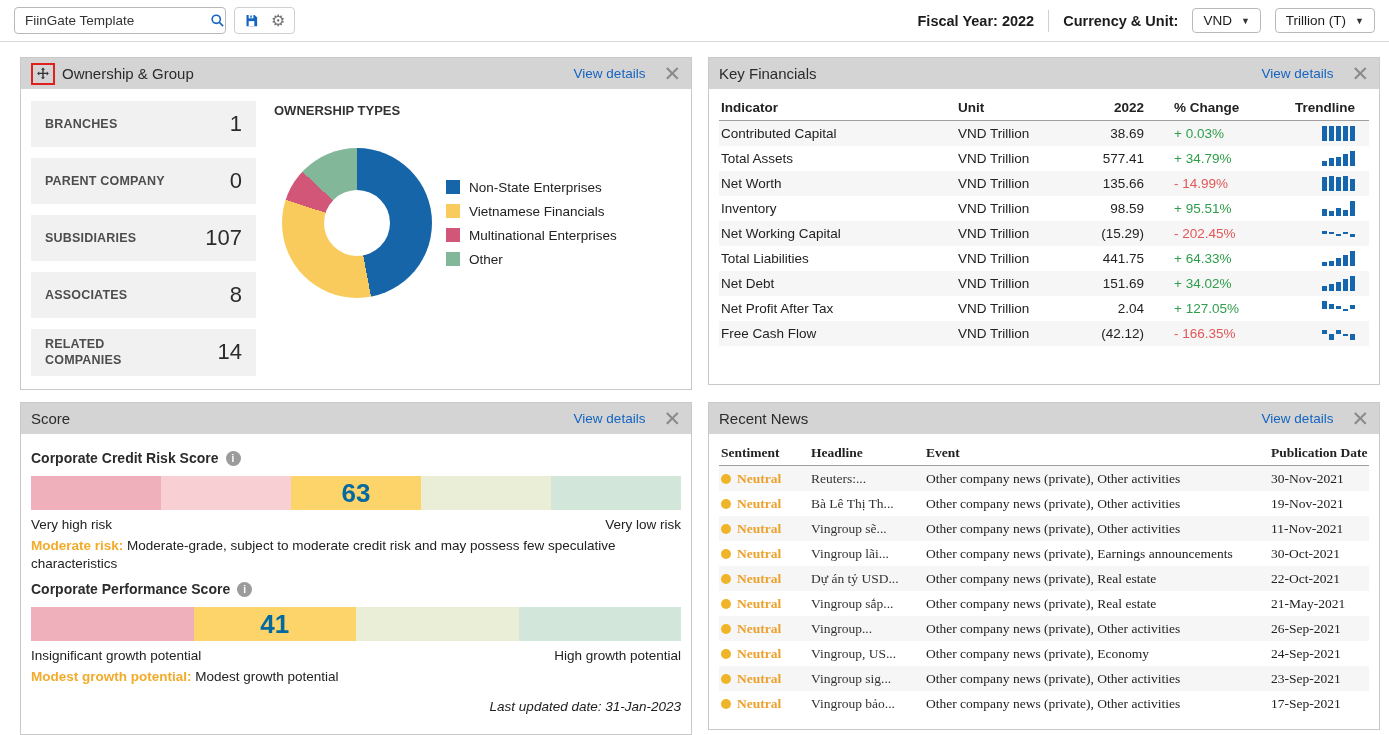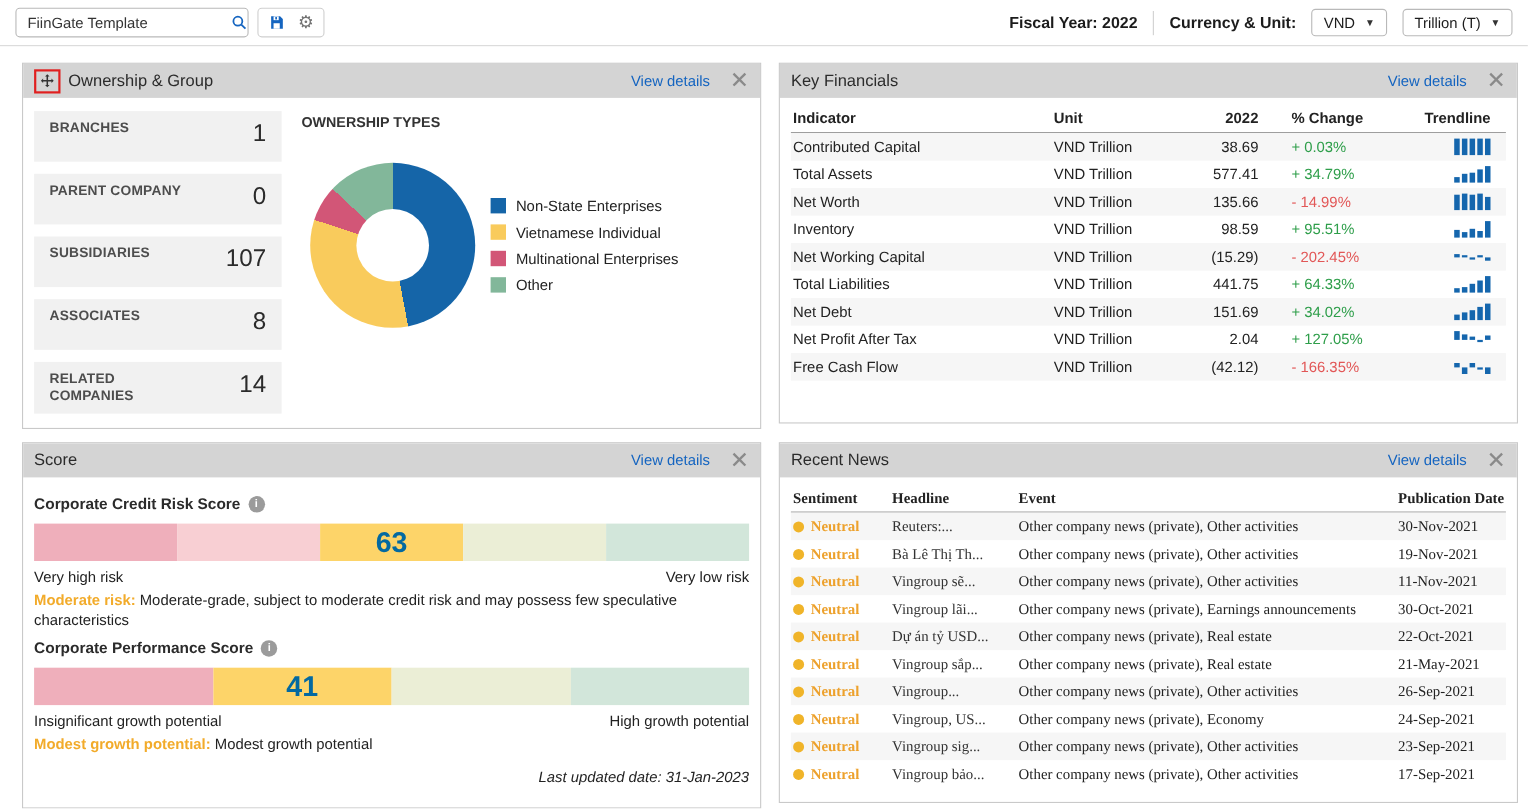--- a/index.html
+++ b/index.html
@@ -58,21 +58,21 @@
   .red-box {
     border:2px solid #e01f1f; padding:2px 3px; display:inline-flex;
     align-items:center; margin-right:7px; cursor:move;
   }
 
   
   .own-body { display:flex; padding:12px 10px 10px; }
   .stats-col { width:225px; display:flex; flex-direction:column; gap:11px; }
   .stat-box {
     background:#f1f1f1; min-height:46px; padding:7px 14px;
-    display:flex; align-items:flex-start; justify-content:space-between;
+    display:flex; align-items:center; justify-content:space-between;
   }
   .stat-label {
     font-size:12.5px; font-weight:700; color:#4d4d4d; letter-spacing:.2px;
     max-width:120px; line-height:1.3;
   }
   .stat-value { font-size:22px; color:#2b2b2b; font-weight:500; }
   .chart-col { flex:1; padding-left:18px; }
   .chart-title { font-size:13px; font-weight:700; color:#333; margin:2px 0 0; }
   .donut-row { display:flex; align-items:center; margin-top:30px; }
   .donut { position:relative; width:150px; height:150px; border-radius:50%; margin-left:8px; }
@@ -214,21 +214,21 @@
           <div class="donut" style="background: conic-gradient(rgb(21, 101, 168) 0%, rgb(21, 101, 168) 47%, rgb(249, 203, 92) 47%, rgb(249, 203, 92) 80%, rgb(210, 86, 119) 80%, rgb(210, 86, 119) 87%, rgb(130, 183, 154) 87%, rgb(130, 183, 154) 100%);">
             <div class="donut-hole"></div>
           </div>
           <div class="legend">
               <div class="legend-item">
        <span class="legend-swatch" style="background:#1565a8"></span>
        <span>Non-State Enterprises</span>
      </div>
               <div class="legend-item">
        <span class="legend-swatch" style="background:#f9cb5c"></span>
-       <span>Vietnamese Individual</span>
+       <span>Vietnamese Financials</span>
      </div>
               <div class="legend-item">
        <span class="legend-swatch" style="background:#d25677"></span>
        <span>Multinational Enterprises</span>
      </div>
               <div class="legend-item">
        <span class="legend-swatch" style="background:#82b79a"></span>
        <span>Other</span>
      </div>
             </div>

